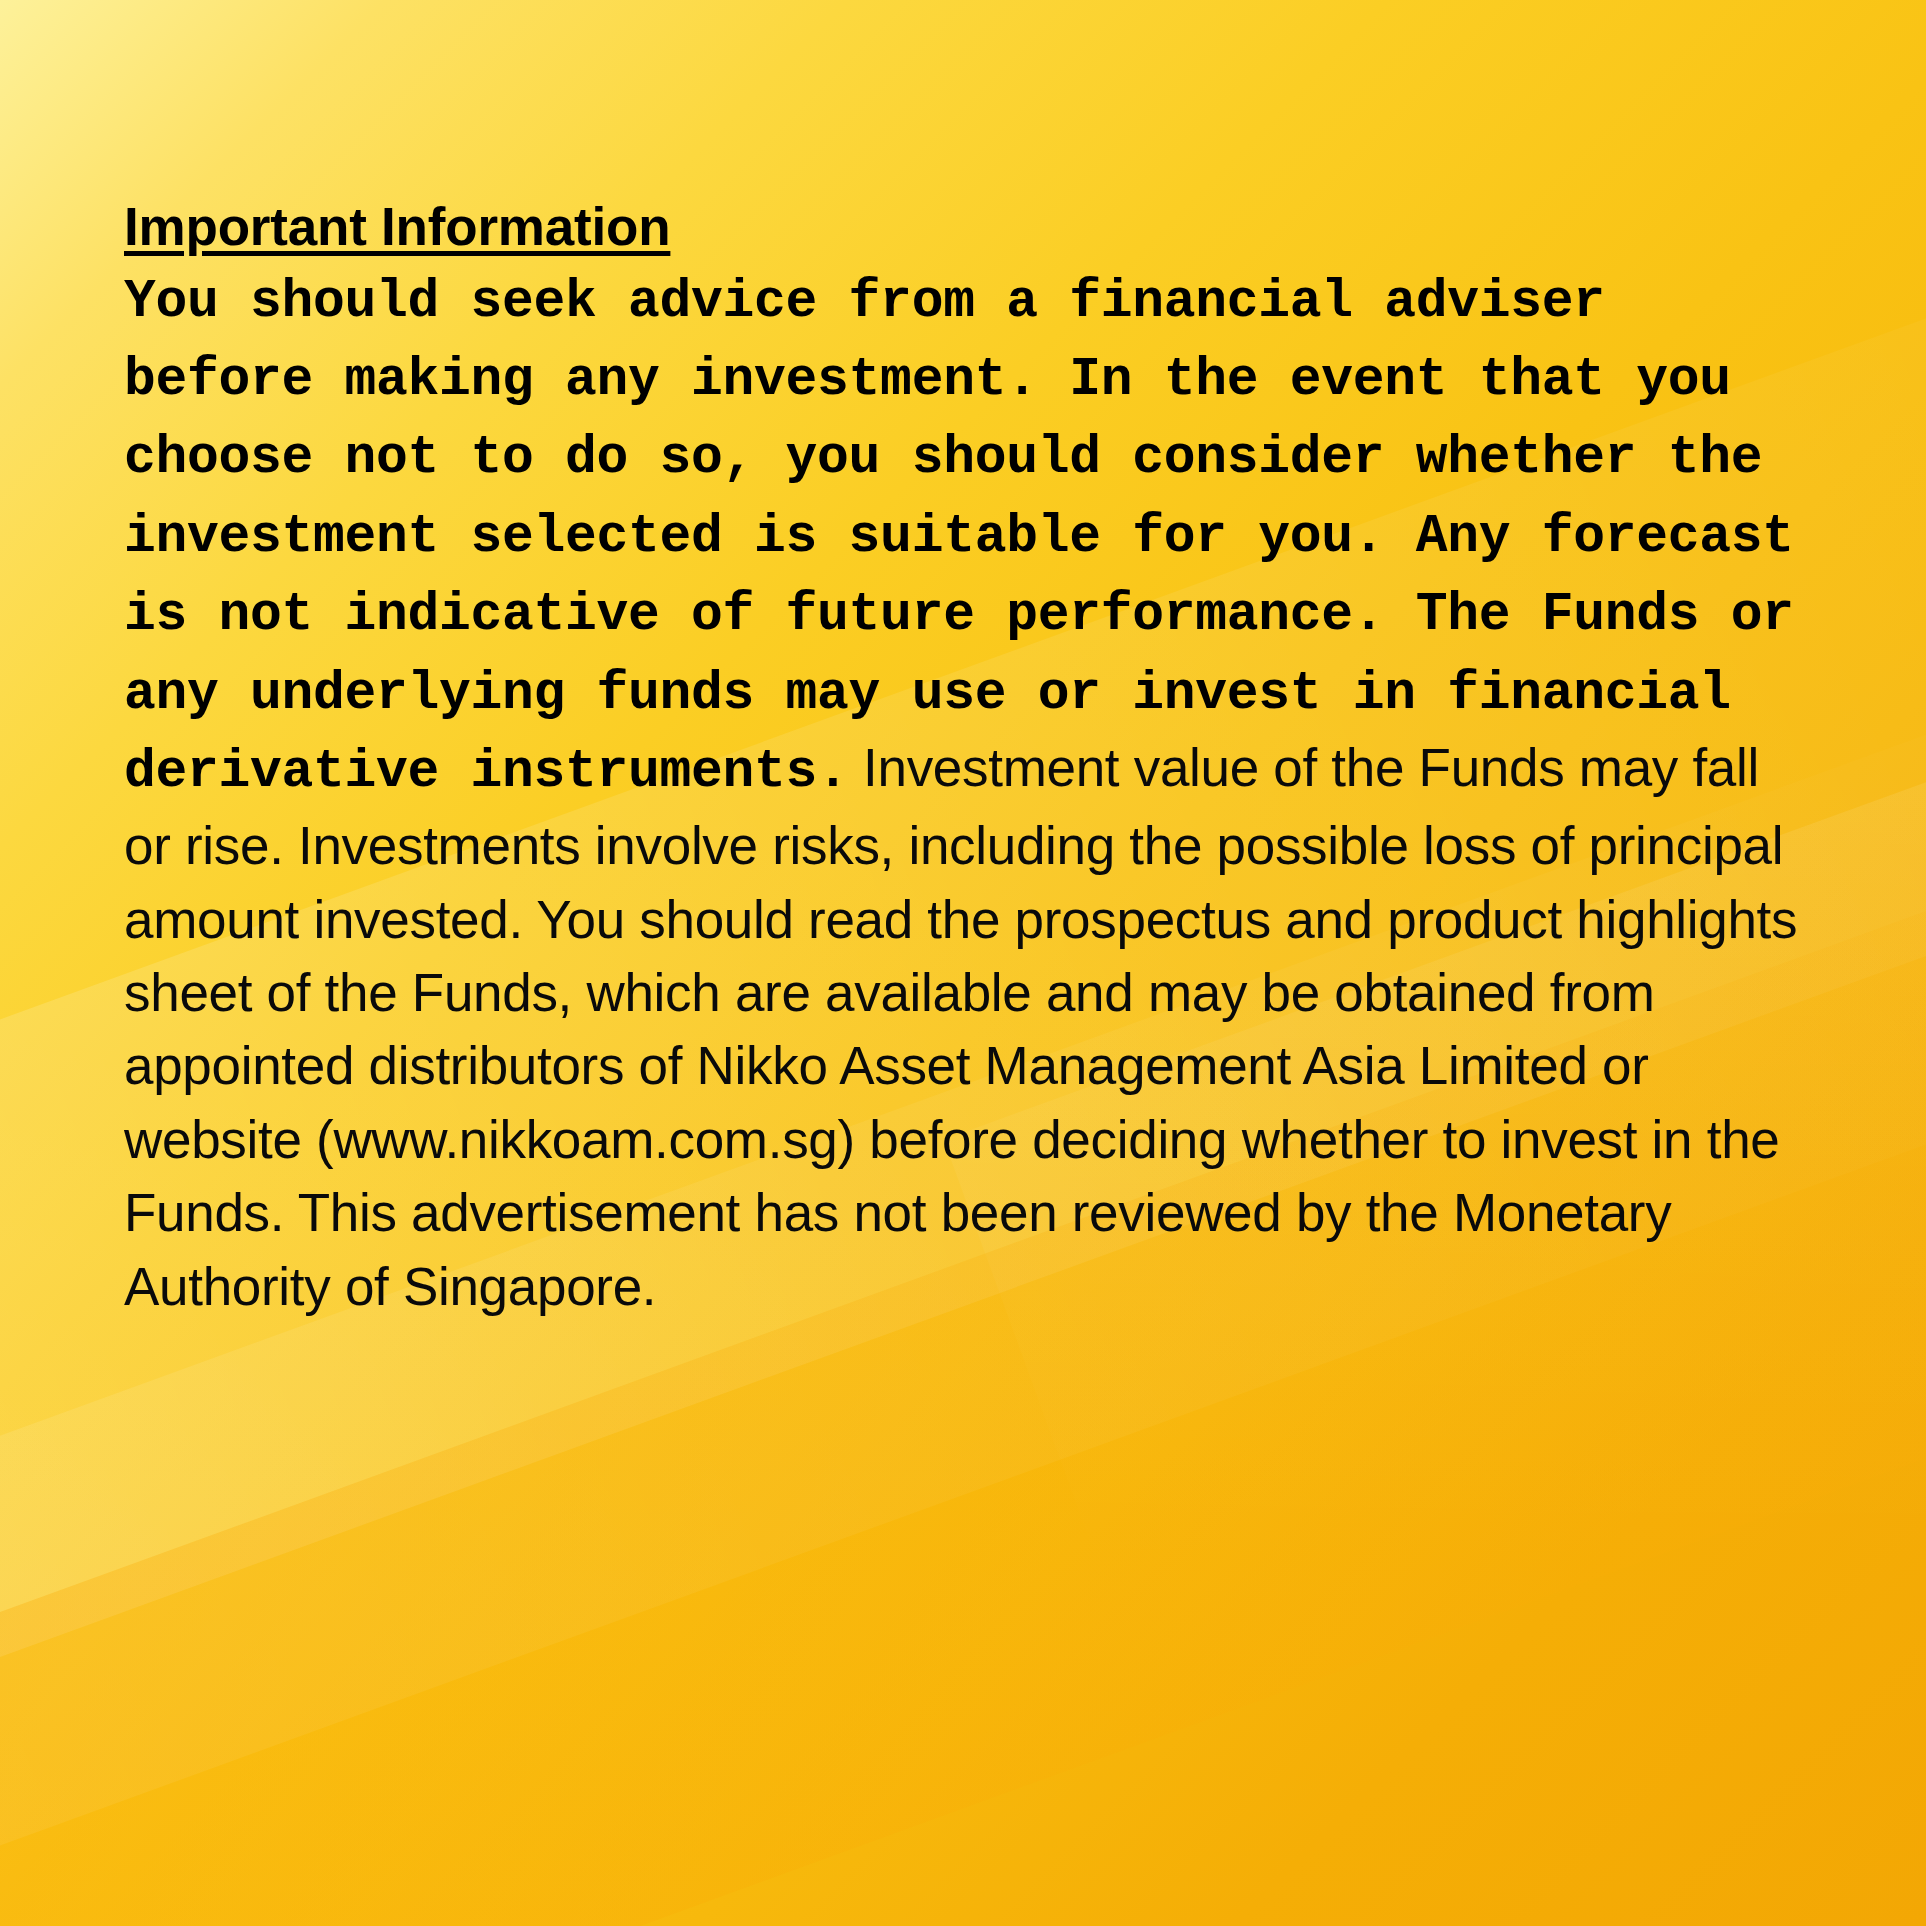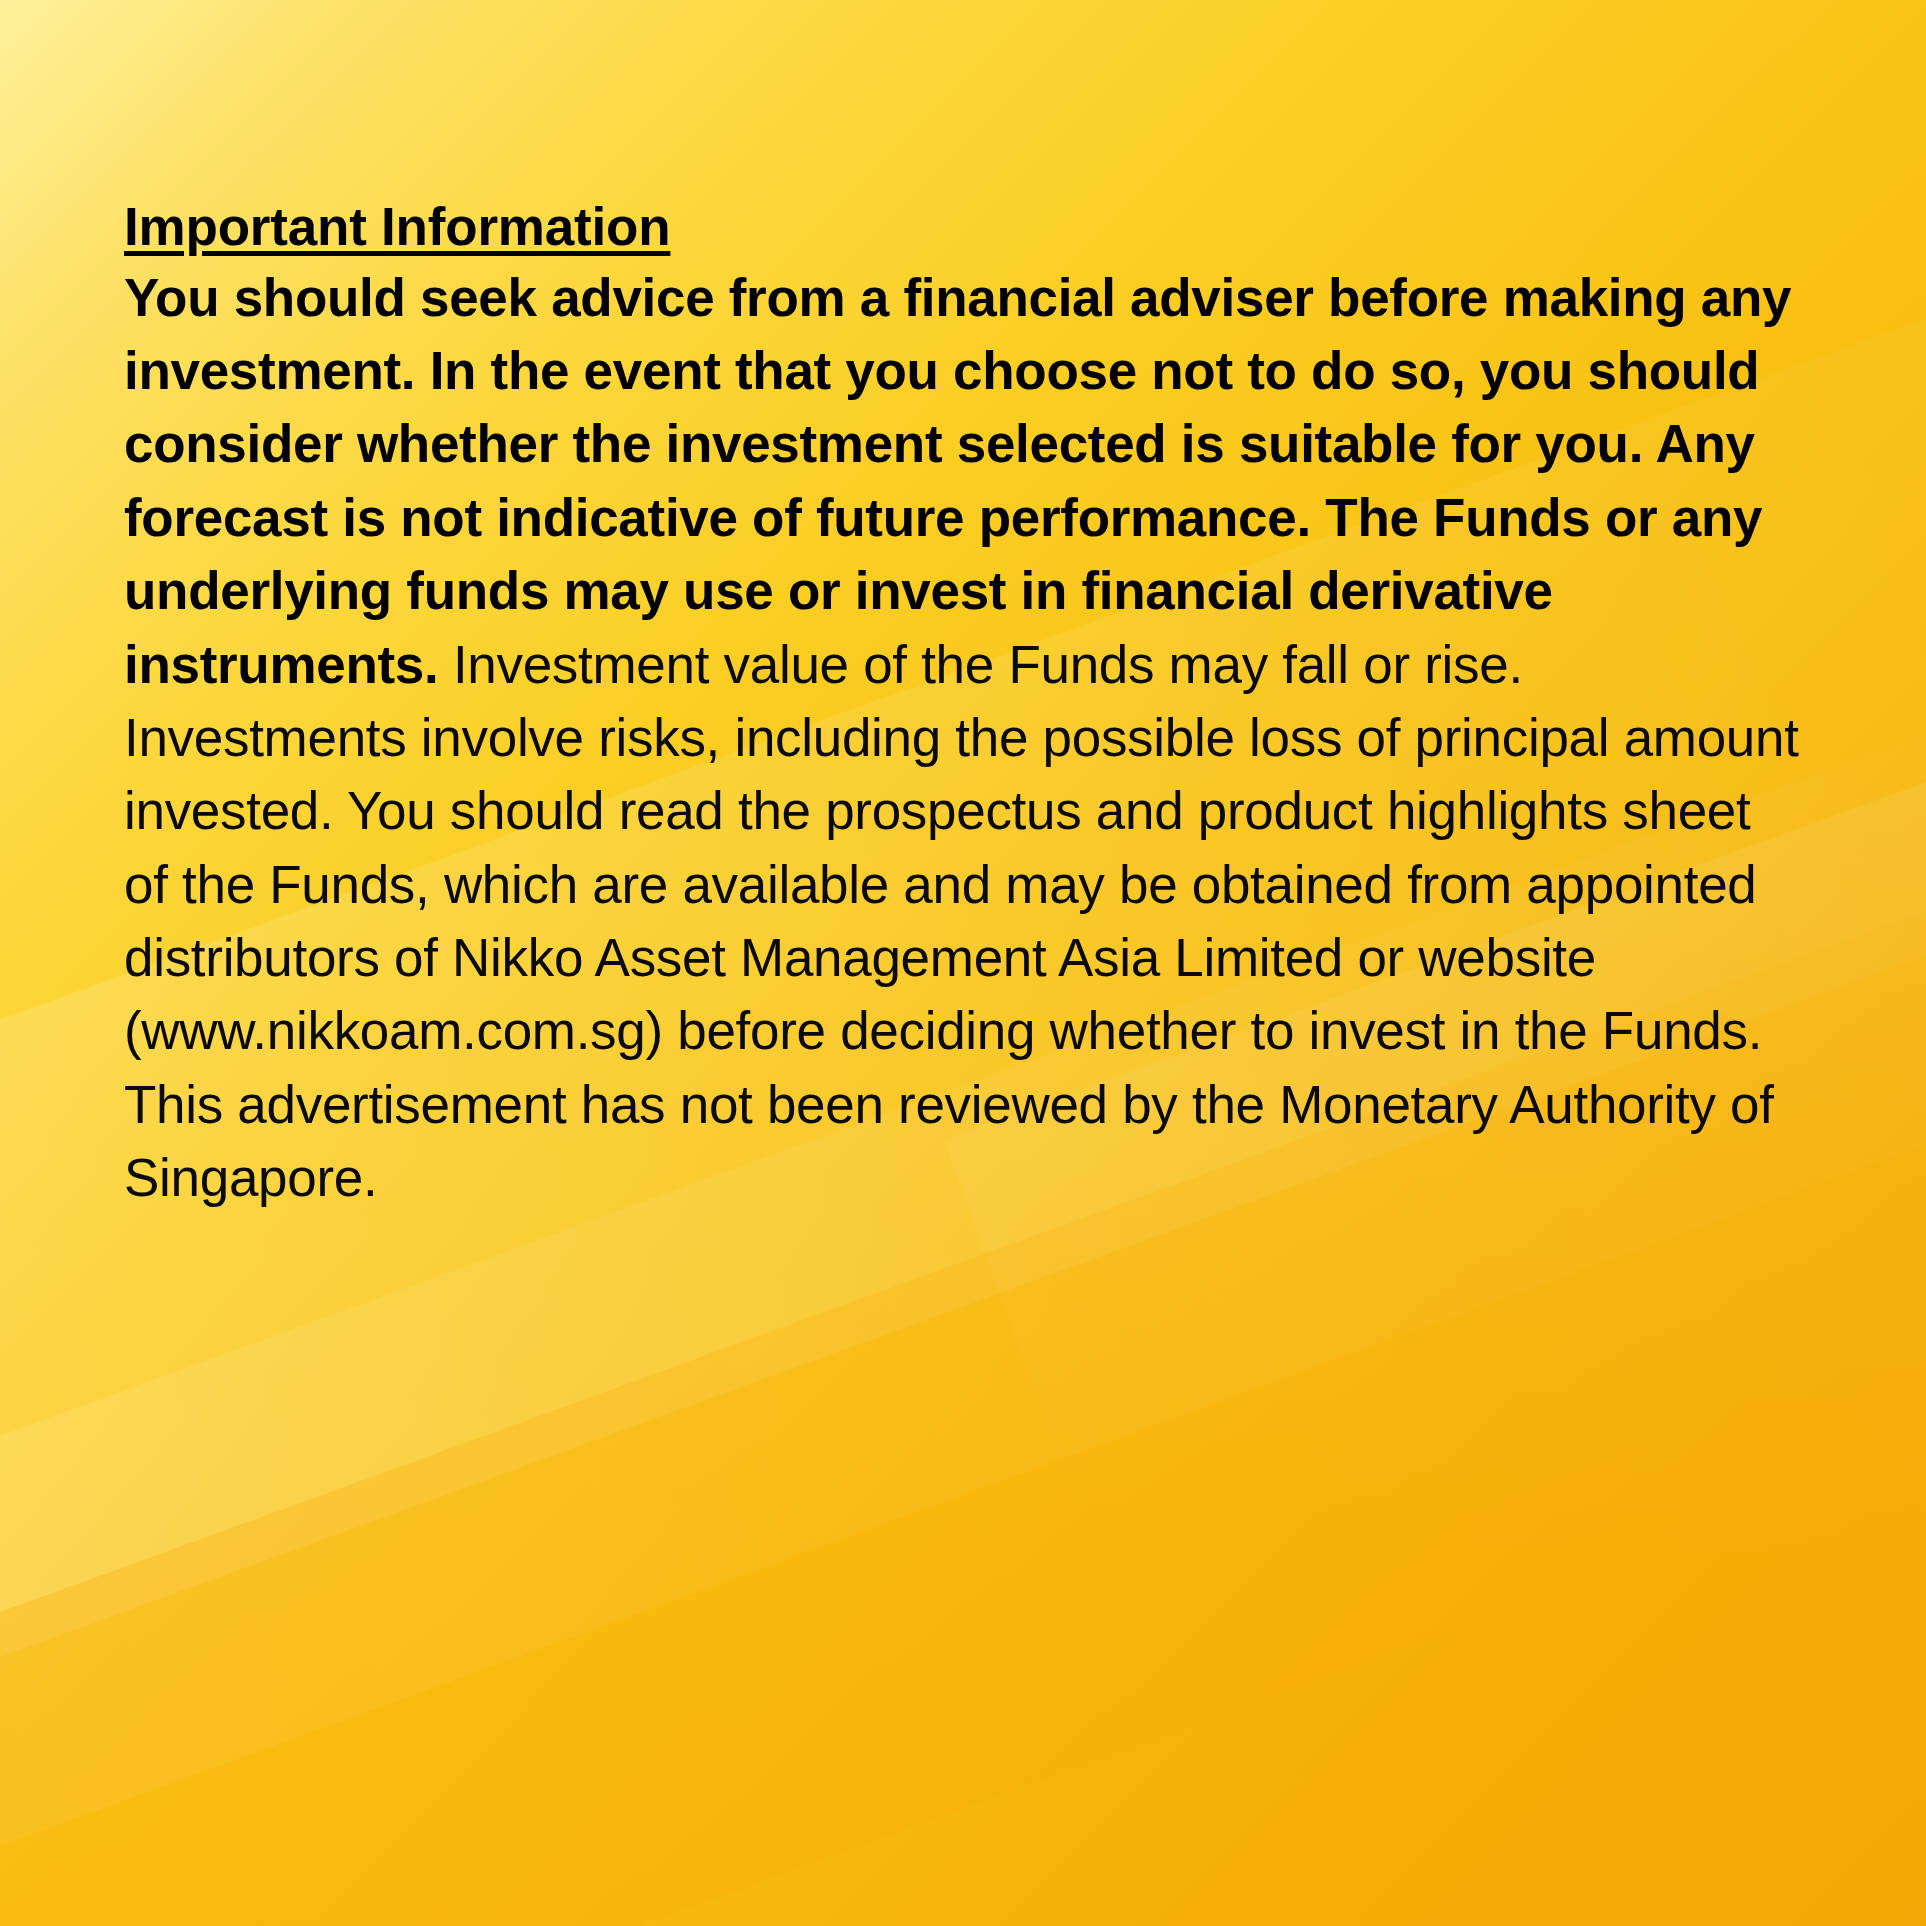--- a/index.html
+++ b/index.html
@@ -96,20 +96,21 @@
     font-size: 53px;
     line-height: 1.385;
     color: #0a0a0a;
     letter-spacing: -0.3px;
     margin: 0;
   }
 
   .body-text .strong {
     font-weight: bold;
     color: #000000;
+    font-family: Liberation Mono, monospace;
   }
 </style>
 </head>
 <body>
 
 <div class="slide">
 
   <div class="band band-a"></div>
   <div class="band band-c"></div>
   <div class="band band-b"></div>

